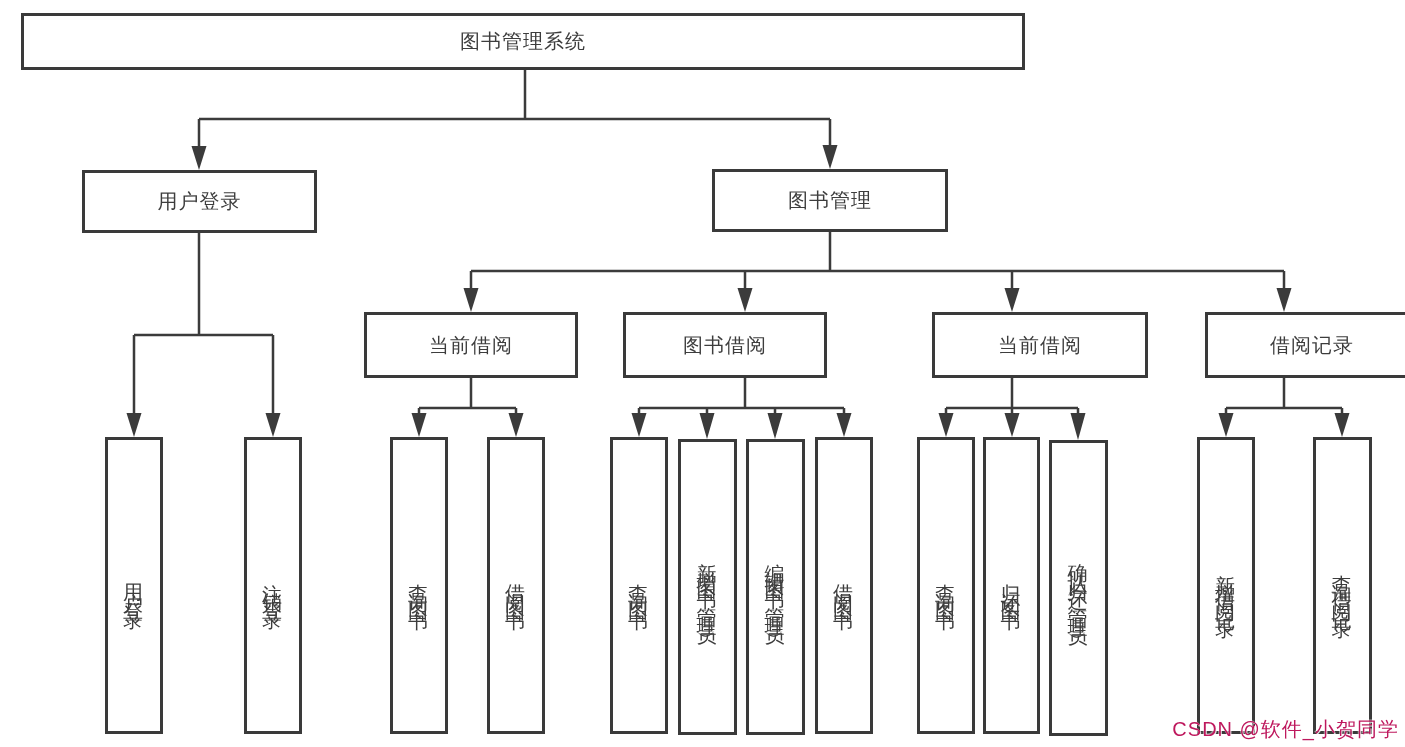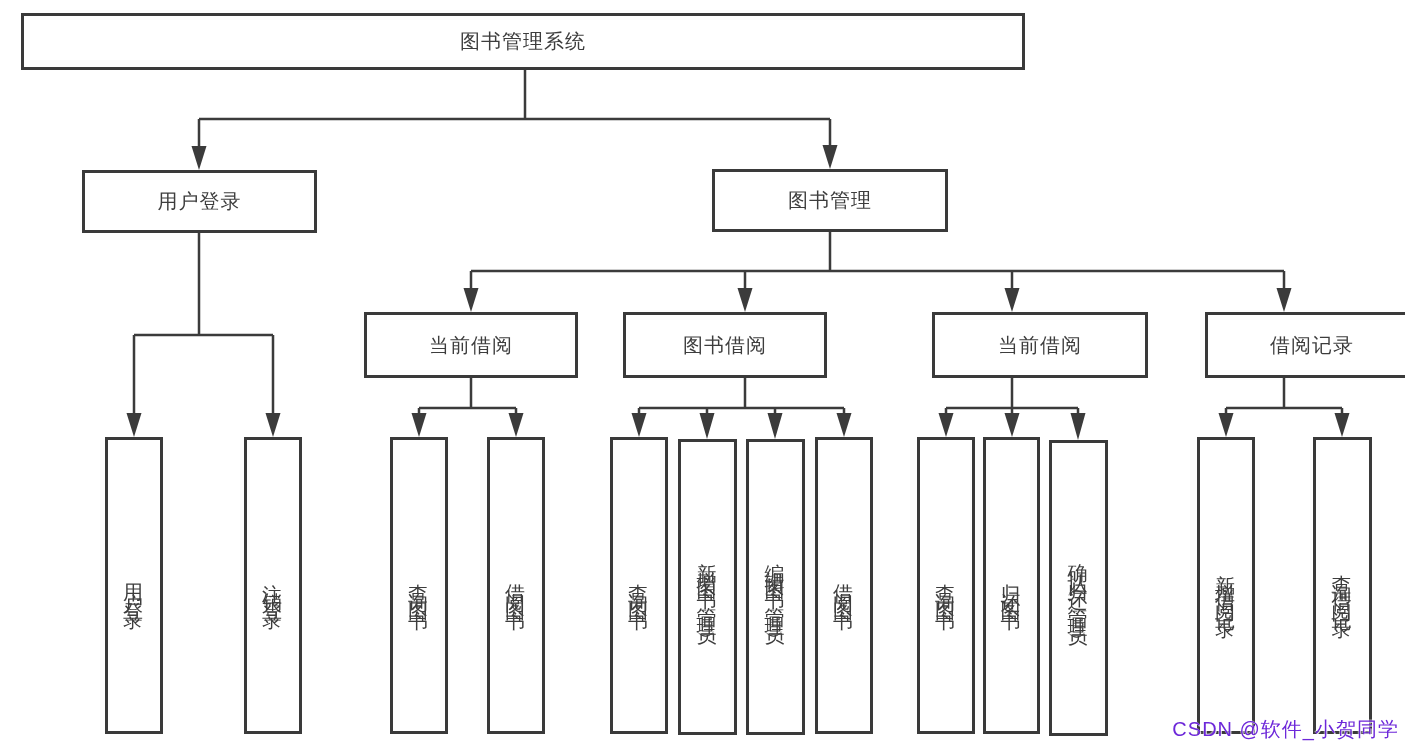--- a/index.html
+++ b/index.html
@@ -13,21 +13,21 @@
     border:3px solid #3a3a3a; color:#3d3d3d;
     display:flex; align-items:center; justify-content:center; text-align:center;
   }
   .hbox { font-size:20px; letter-spacing:1px; }
   .vbox span.vtext {
     writing-mode:vertical-rl; text-orientation:mixed;
     font-size:20px; letter-spacing:9px; color:#3d3d3d; white-space:nowrap;
   }
   .watermark {
     position:absolute; right:6px; bottom:4px; font-size:20px; letter-spacing:1px;
-    color:#6d28d9; text-shadow:1px 1px 0 rgba(255,255,255,.85), -1px -1px 0 rgba(255,255,255,.5);
+    color:#be185d; text-shadow:1px 1px 0 rgba(255,255,255,.85), -1px -1px 0 rgba(255,255,255,.5);
     z-index:5;
   }
 </style>
 </head>
 <body>
 
 <div class="canvas">
 
   <svg class="connectors" viewBox="0 0 1405 747" xmlns="http://www.w3.org/2000/svg">
     <g stroke="#3b3b3b" stroke-width="2.5" fill="none">

